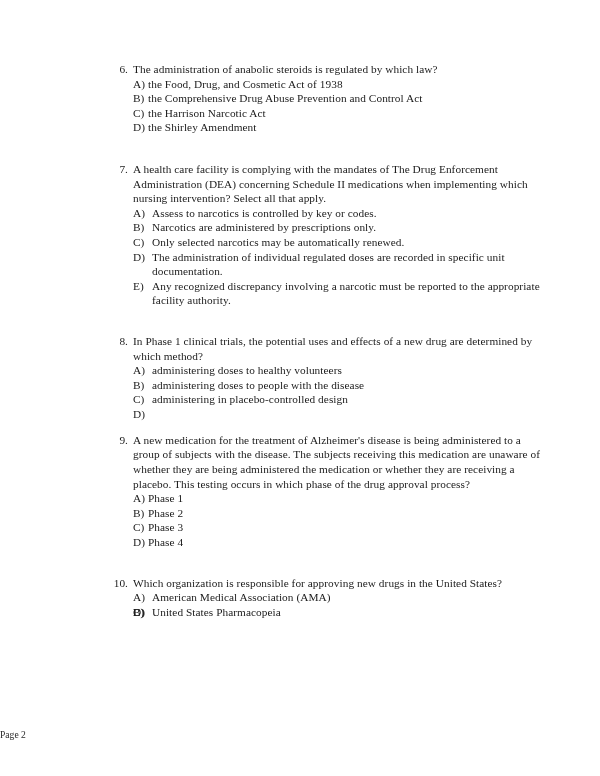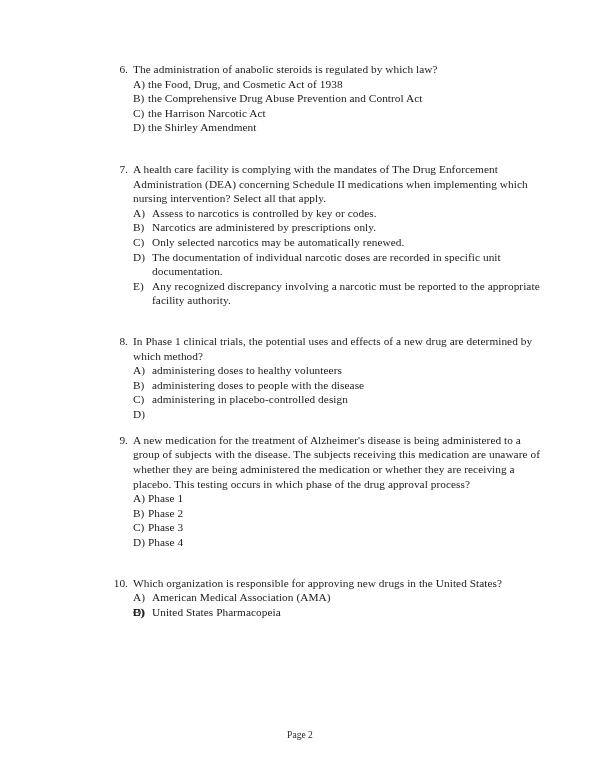--- a/index.html
+++ b/index.html
@@ -93,21 +93,20 @@
   .gap-q7 { margin-bottom: 26px; }
   .gap-q8 { margin-bottom: 26px; }
   .gap-q9 { margin-bottom: 26px; }
 
   
   .footer {
     position: absolute;
     left: 0;
     top: 729px;
     width: 600px;
-    text-align: center;
     font-size: 9.6px;
     line-height: 12px;
     color: #2a2a2a;
     font-family: "Liberation Serif", "DejaVu Serif", serif;
   }
 </style>
 </head>
 <body>
 
 <div class="page">
@@ -151,21 +150,21 @@
         <li class="option">
           <span class="opt-letter">B)</span>
           <span class="opt-text">Narcotics are administered by prescriptions only.</span>
         </li>
         <li class="option">
           <span class="opt-letter">C)</span>
           <span class="opt-text">Only selected narcotics may be automatically renewed.</span>
         </li>
         <li class="option">
           <span class="opt-letter">D)</span>
-          <span class="opt-text">The documentation of individual narcotic doses are recorded in specific unit documentation.</span>
+          <span class="opt-text">The administration of individual regulated doses are recorded in specific unit documentation.</span>
         </li>
         <li class="option">
           <span class="opt-letter">E)</span>
           <span class="opt-text">Any recognized discrepancy involving a narcotic must be reported to the appropriate facility authority.</span>
         </li>
       </ul>
     </div>
 
     <div class="question gap-q8">
       <div class="q-head">

